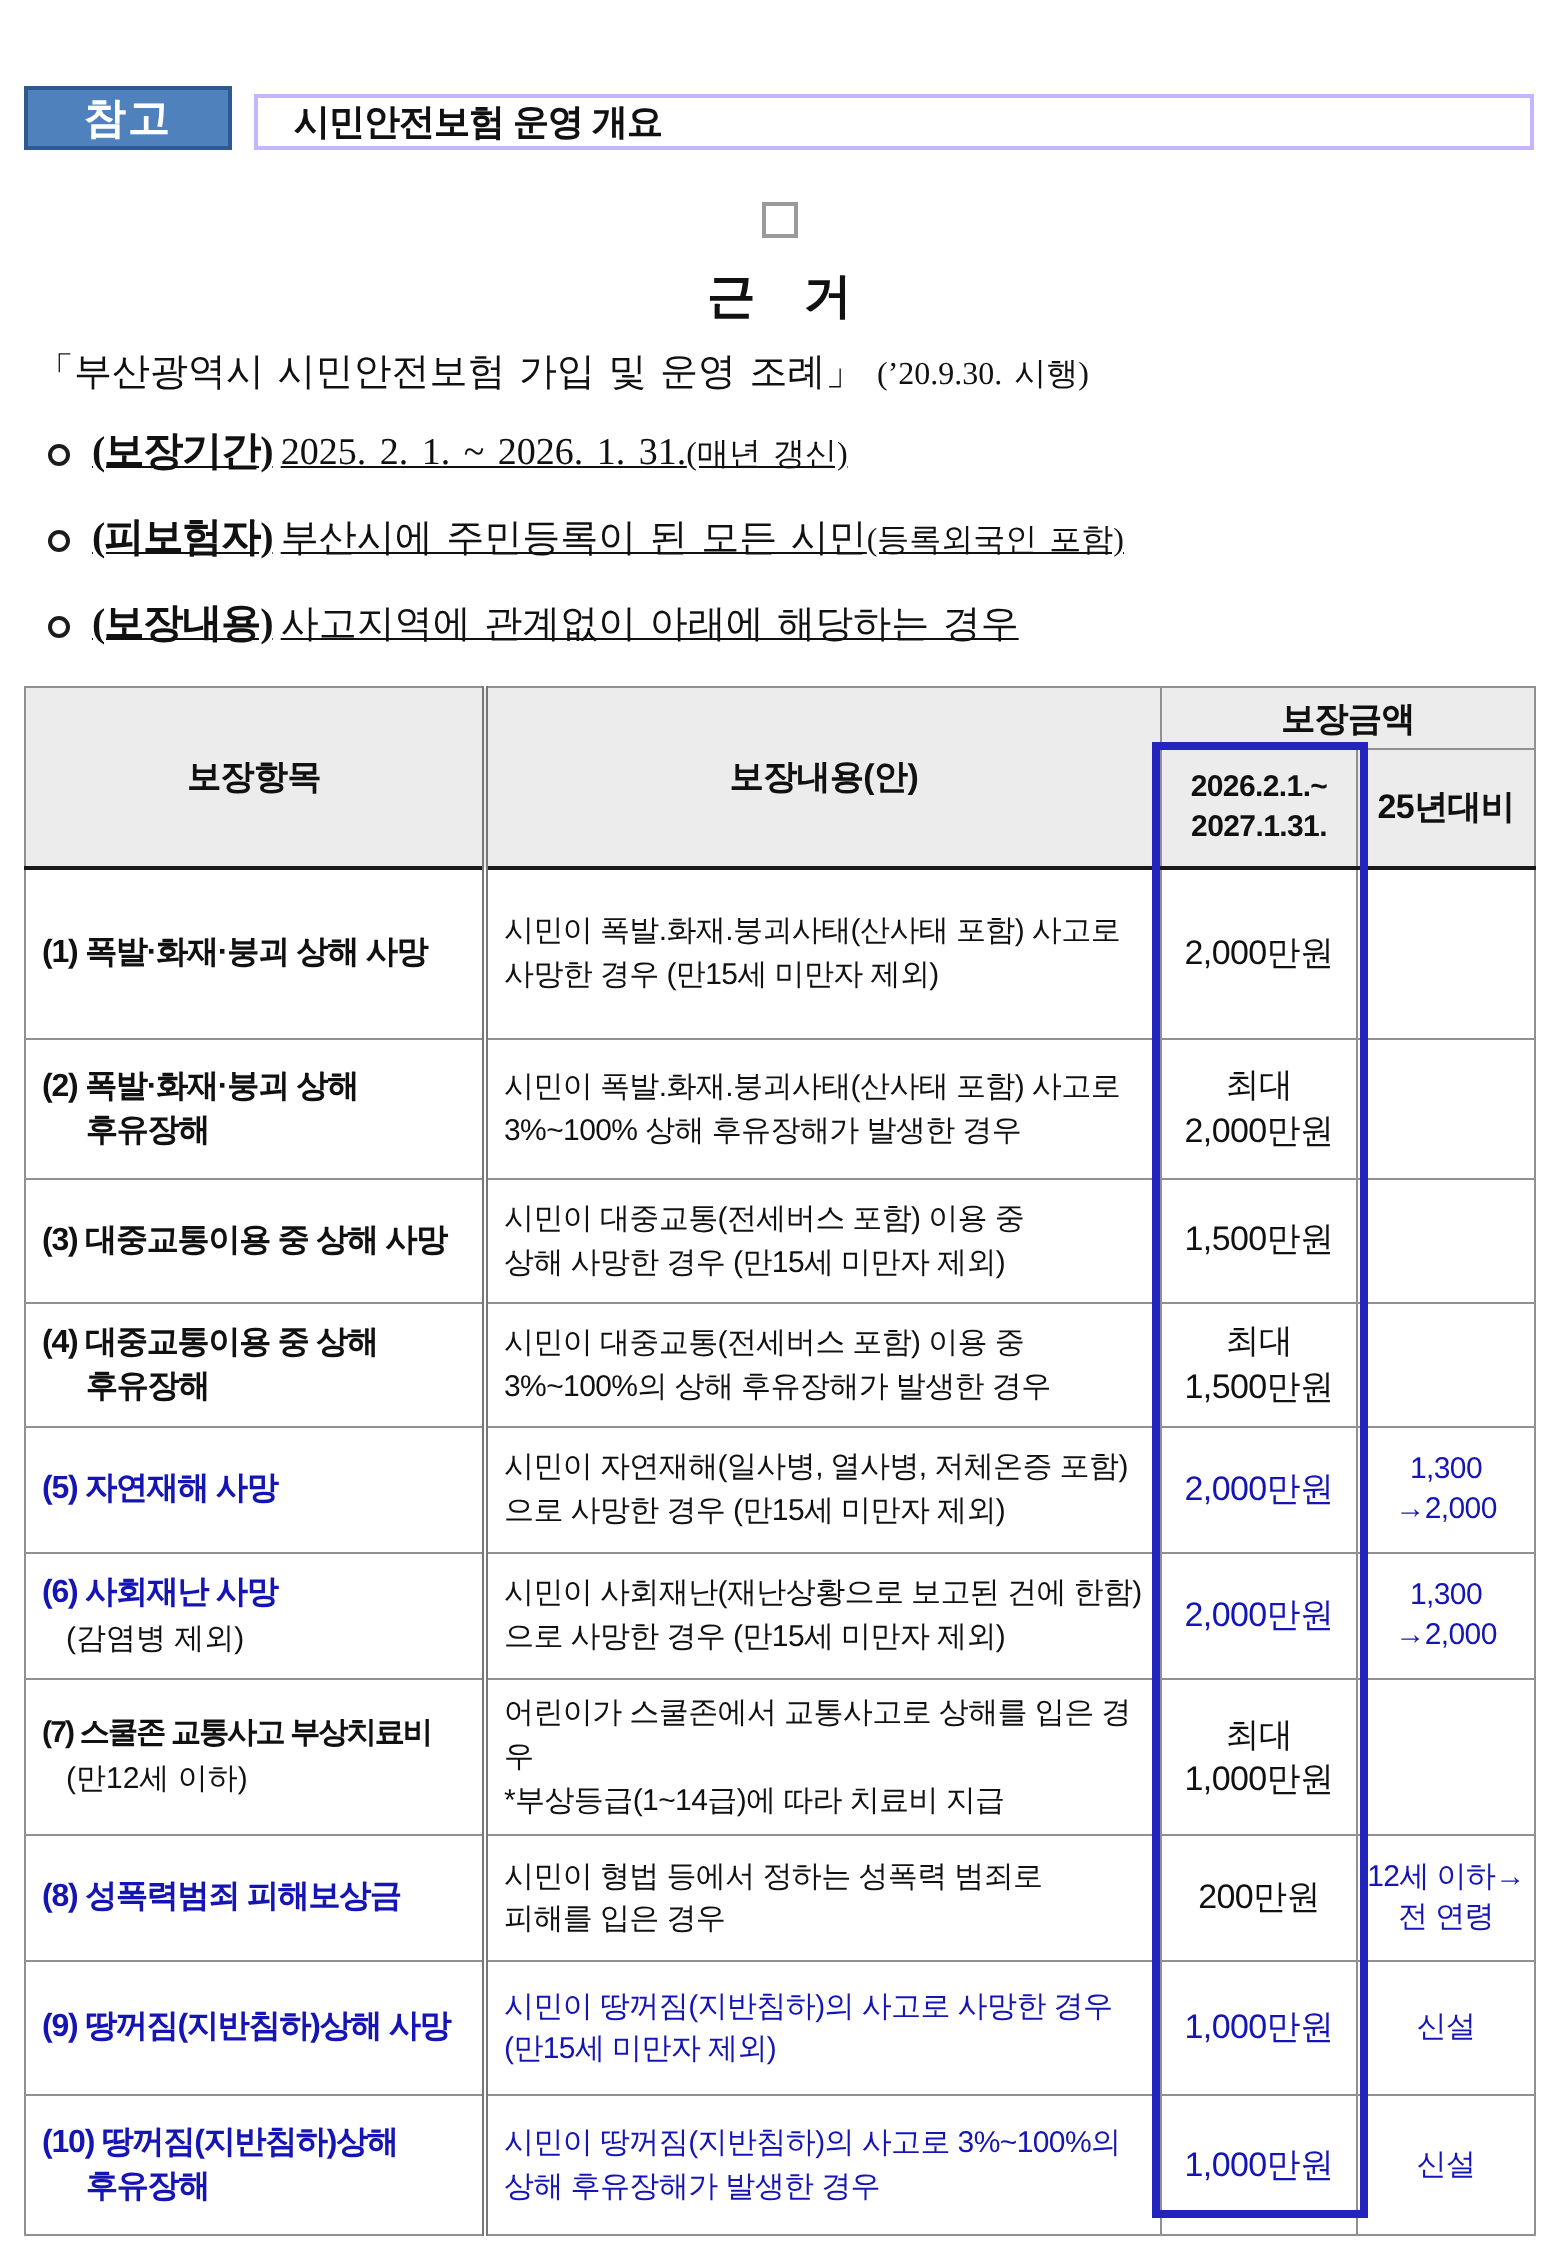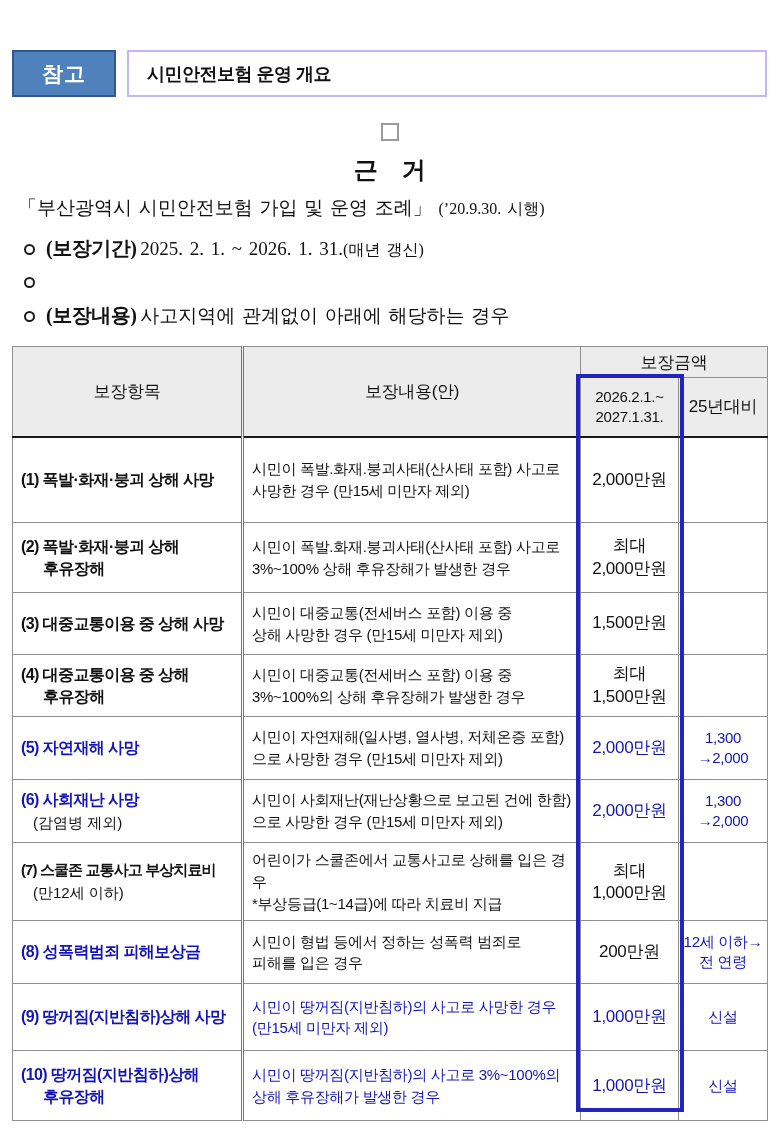--- a/index.html
+++ b/index.html
@@ -10,50 +10,50 @@
     --highlight-border:#2323bd;
   }
   *{box-sizing:border-box;margin:0;padding:0;}
   html,body{background:#fff;}
   body{width:779px;height:1129px;overflow:hidden;}
   .page{
     position:relative;width:779px;height:1129px;background:#fff;
     font-family:"Liberation Sans","DejaVu Sans",sans-serif;color:#111;
   }
   
-  .header-row{display:flex;gap:11px;margin:50px 12px 0 12px;height:47px;}
+  .header-row{display:flex;gap:11px;margin:28px 12px 0 12px;height:47px;align-items:flex-end;}
   .badge{
     width:104px;background:var(--badge-bg);border:2px solid var(--badge-border);
     color:#fff;font-weight:bold;font-size:21px;
     display:flex;align-items:center;justify-content:center;letter-spacing:1px;
   }
   .title-box{
     flex:1;border:2px solid #c4b5fd;display:flex;align-items:center;
     padding-left:18px;font-size:18px;font-weight:bold;letter-spacing:-0.5px;
   }
   
   .heading{margin:26px 12px 0 12px;display:flex;align-items:center;gap:13px;
     font-size:24px;font-weight:bold;letter-spacing:-0.5px;flex-direction:column;}
   .sq{width:18px;height:18px;border:2px solid #9a9a9a;flex:none;}
   .heading .txt{white-space:pre;}
   .serif{font-family:"Liberation Serif","DejaVu Serif",serif;}
   .basis-body{margin:9px 12px 0 18px;font-size:19px;word-spacing:2px;}
   .basis-note{font-size:16px;}
   
-  .bullets{margin:6px 12px 0 24px;}
+  .bullets{margin:6px 12px 0 24px;text-decoration:underline;}
   .bullet{display:flex;align-items:center;gap:11px;margin-top:13px;
     font-size:19px;line-height:28px;word-spacing:2px;}
   .circ{width:11px;height:11px;border:2px solid #1c1c1c;border-radius:50%;flex:none;}
   .bullet b{font-size:20px;letter-spacing:-0.5px;margin-right:4px;}
   .bullet .note{font-size:16px;}
   
   .table-wrap{position:relative;margin:15px 12px 0 12px;}
   table{width:755px;border-collapse:collapse;table-layout:fixed;border:1.5px solid #444;}
   th,td{border:1px solid #909090;vertical-align:middle;}
-  thead th{background:var(--header-bg);font-weight:normal;font-size:17px;text-align:center;letter-spacing:-0.3px;margin-top:28px;}
+  thead th{background:var(--header-bg);font-weight:bold;font-size:17px;text-align:center;letter-spacing:-0.3px;margin-top:28px;}
   .hr1{height:31px;}
   .hr2{height:59px;}
   .hr2 th,thead th[rowspan]{border-bottom:2.5px solid #1a1a1a;}
   .period{white-space:pre-line;font-size:15px;line-height:1.35;}
   .c1{border-right:3px double #777 !important;}
   tbody td{font-size:15px;}
   td.name{
     text-align:left;font-weight:bold;font-size:16px;letter-spacing:-0.6px;
     padding-left:30px;padding-right:4px;text-indent:-22px;white-space:pre-line;line-height:1.35;
   }
@@ -88,20 +88,21 @@
   </div>
 
 
   <div class="bullets serif">
     <div class="bullet">
       <span class="circ"></span>
       <span><b>(보장기간)</b><span>2025. 2. 1. ~ 2026. 1. 31.</span><span class="note">(매년 갱신)</span></span>
     </div>
     <div class="bullet">
       <span class="circ"></span>
+      <span><b>(피보험자)</b><span>부산시에 주민등록이 된 모든 시민</span><span class="note">(등록외국인 포함)</span></span>
     </div>
     <div class="bullet">
       <span class="circ"></span>
       <span><b>(보장내용)</b><span>사고지역에 관계없이 아래에 해당하는 경우</span><span class="note"></span></span>
     </div>
   </div>
 
   <div class="table-wrap">
     <table>
       <colgroup>

